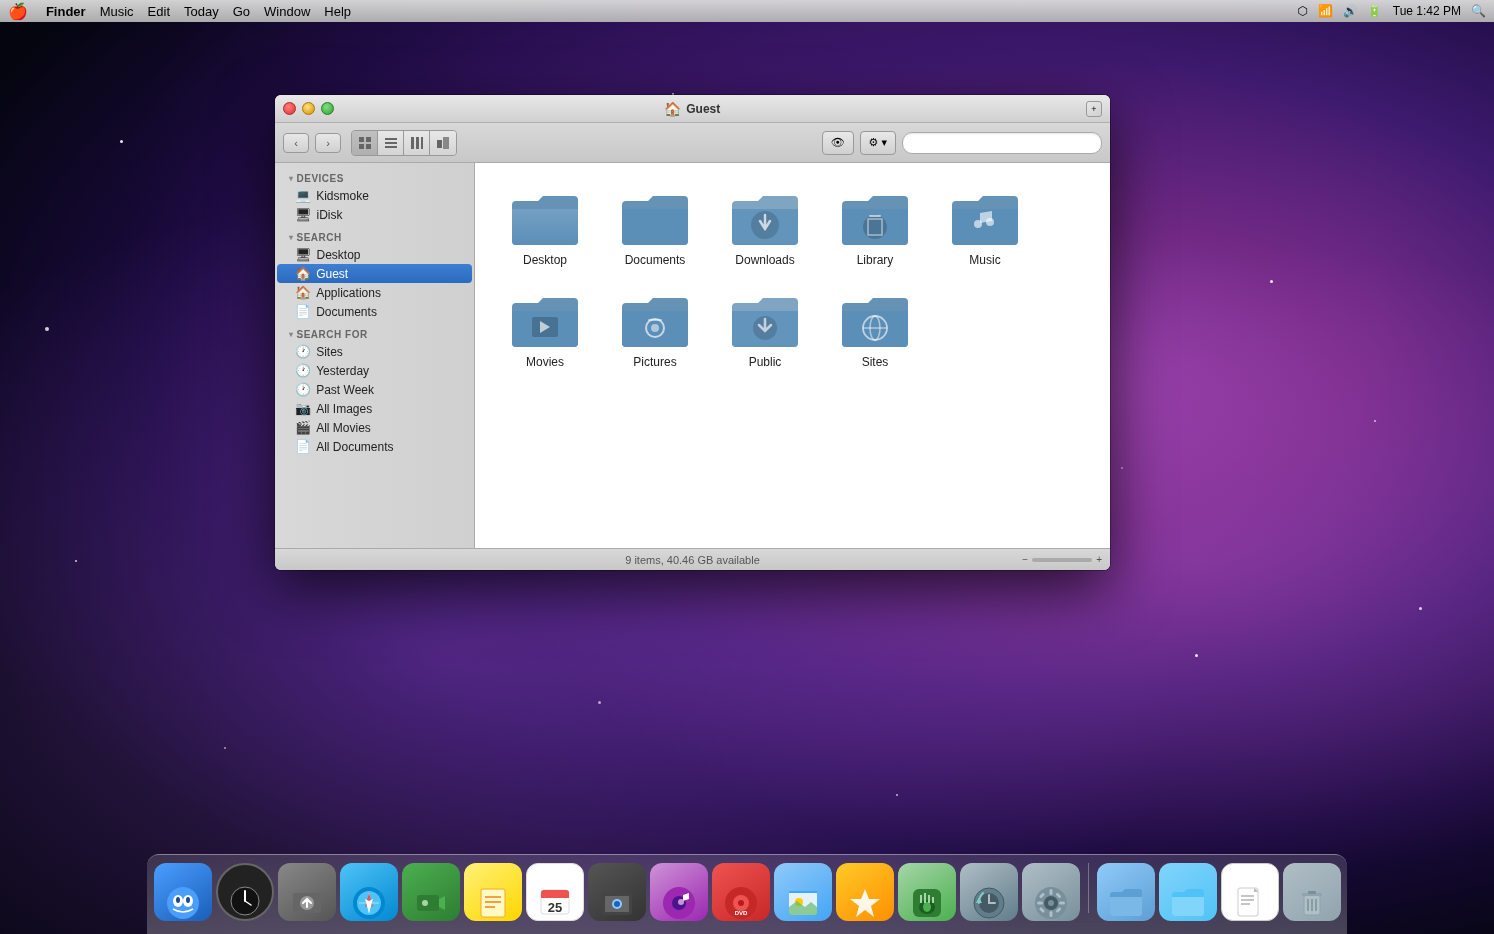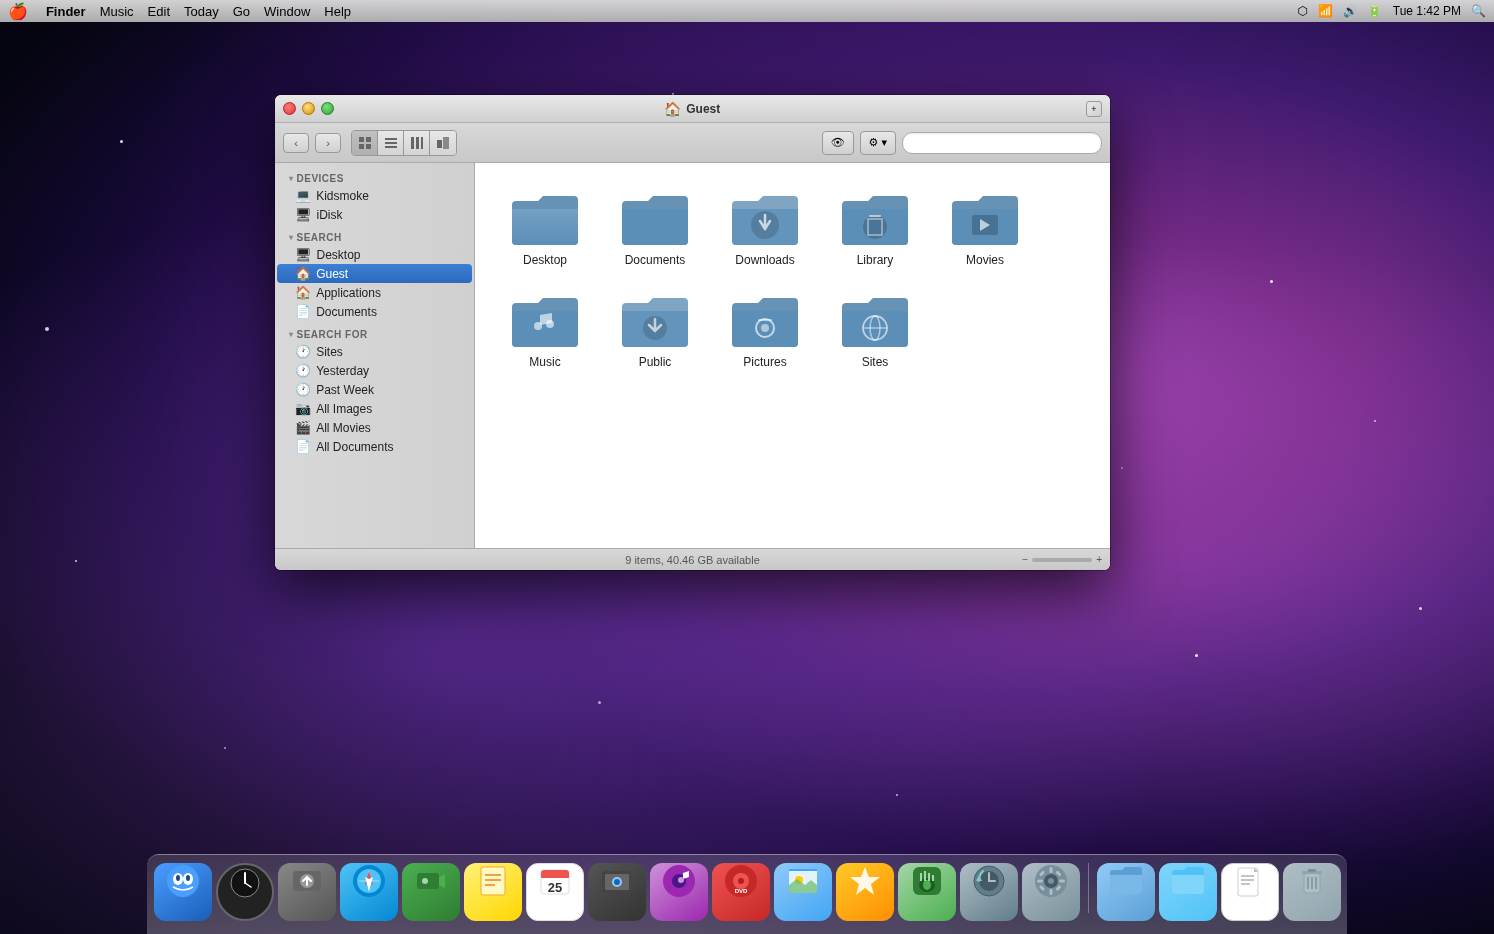--- a/index.html
+++ b/index.html
@@ -361,21 +361,21 @@
       display: flex;
       flex-direction: column;
       align-items: center;
       cursor: pointer;
     }
     .dock-icon {
       width: 58px;
       height: 58px;
       border-radius: 12px;
       display: flex;
-      align-items: flex-start;
+      align-items: flex-end;
       justify-content: center;
       font-size: 32px;
       background: linear-gradient(145deg, #667eea, #764ba2);
       transition: transform 0.1s;
     }
 
     
     .dock-finder { background: linear-gradient(145deg, #4a9eff, #1a5eb8); }
     .dock-migrate { background: linear-gradient(145deg, #888, #555); }
     .dock-safari { background: linear-gradient(145deg, #4fc3f7, #0288d1); }
@@ -631,66 +631,66 @@
         </div>
         <span class="file-label">Library</span>
       </div>
 
       <div class="file-item">
         <div class="folder-icon">
           <svg viewBox="0 0 70 58" xmlns="http://www.w3.org/2000/svg">
             <path d="M2 14 Q2 10 6 10 L28 10 L33 5 L64 5 Q68 5 68 9 L68 50 Q68 54 64 54 L6 54 Q2 54 2 50 Z" fill="#4a7fa8" opacity="0.85"></path>
             <path d="M2 18 L68 18 L68 50 Q68 54 64 54 L6 54 Q2 54 2 50 Z" fill="#5a8fb8" opacity="0.9"></path>
 
-            <rect x="22" y="24" width="26" height="20" rx="2" fill="rgba(0,0,0,0.2)"></rect>
-            <polygon points="30,28 40,34 30,40" fill="rgba(255,255,255,0.65)"></polygon>
+            <path d="M30 22 L42 20 L42 30 L30 32 Z" fill="rgba(255,255,255,0.6)"></path>
+            <circle cx="28" cy="33" r="4" fill="rgba(255,255,255,0.6)"></circle>
+            <circle cx="40" cy="31" r="4" fill="rgba(255,255,255,0.6)"></circle>
           </svg>
         </div>
-        <span class="file-label">Movies</span>
+        <span class="file-label">Music</span>
       </div>
 
       <div class="file-item">
         <div class="folder-icon">
           <svg viewBox="0 0 70 58" xmlns="http://www.w3.org/2000/svg">
             <path d="M2 14 Q2 10 6 10 L28 10 L33 5 L64 5 Q68 5 68 9 L68 50 Q68 54 64 54 L6 54 Q2 54 2 50 Z" fill="#4a7fa8" opacity="0.85"></path>
             <path d="M2 18 L68 18 L68 50 Q68 54 64 54 L6 54 Q2 54 2 50 Z" fill="#5a8fb8" opacity="0.9"></path>
 
-            <path d="M30 22 L42 20 L42 30 L30 32 Z" fill="rgba(255,255,255,0.6)"></path>
-            <circle cx="28" cy="33" r="4" fill="rgba(255,255,255,0.6)"></circle>
-            <circle cx="40" cy="31" r="4" fill="rgba(255,255,255,0.6)"></circle>
+            <rect x="22" y="24" width="26" height="20" rx="2" fill="rgba(0,0,0,0.2)"></rect>
+            <polygon points="30,28 40,34 30,40" fill="rgba(255,255,255,0.65)"></polygon>
           </svg>
         </div>
-        <span class="file-label">Music</span>
+        <span class="file-label">Movies</span>
+      </div>
+
+      <div class="file-item">
+        <div class="folder-icon">
+          <svg viewBox="0 0 70 58" xmlns="http://www.w3.org/2000/svg">
+            <path d="M2 14 Q2 10 6 10 L28 10 L33 5 L64 5 Q68 5 68 9 L68 50 Q68 54 64 54 L6 54 Q2 54 2 50 Z" fill="#4a7fa8" opacity="0.85"></path>
+            <path d="M2 18 L68 18 L68 50 Q68 54 64 54 L6 54 Q2 54 2 50 Z" fill="#5a8fb8" opacity="0.9"></path>
+
+            <circle cx="35" cy="35" r="9" fill="none" stroke="rgba(255,255,255,0.65)" stroke-width="2"></circle>
+            <circle cx="35" cy="35" r="4" fill="rgba(255,255,255,0.5)"></circle>
+            <rect x="28" y="26" width="14" height="2" rx="1" fill="rgba(255,255,255,0.5)"></rect>
+          </svg>
+        </div>
+        <span class="file-label">Pictures</span>
       </div>
 
       <div class="file-item">
         <div class="folder-icon">
           <svg viewBox="0 0 70 58" xmlns="http://www.w3.org/2000/svg">
             <path d="M2 14 Q2 10 6 10 L28 10 L33 5 L64 5 Q68 5 68 9 L68 50 Q68 54 64 54 L6 54 Q2 54 2 50 Z" fill="#4a7fa8" opacity="0.7"></path>
             <path d="M2 18 L68 18 L68 50 Q68 54 64 54 L6 54 Q2 54 2 50 Z" fill="#5a8fb8" opacity="0.75"></path>
 
             <circle cx="35" cy="35" r="12" fill="rgba(0,0,0,0.15)"></circle>
             <path d="M29 32 L35 38 L41 32 M35 38 L35 26" stroke="rgba(255,255,255,0.65)" stroke-width="2.5" fill="none" stroke-linecap="round"></path>
           </svg>
         </div>
         <span class="file-label">Public</span>
-      </div>
-
-      <div class="file-item">
-        <div class="folder-icon">
-          <svg viewBox="0 0 70 58" xmlns="http://www.w3.org/2000/svg">
-            <path d="M2 14 Q2 10 6 10 L28 10 L33 5 L64 5 Q68 5 68 9 L68 50 Q68 54 64 54 L6 54 Q2 54 2 50 Z" fill="#4a7fa8" opacity="0.85"></path>
-            <path d="M2 18 L68 18 L68 50 Q68 54 64 54 L6 54 Q2 54 2 50 Z" fill="#5a8fb8" opacity="0.9"></path>
-
-            <circle cx="35" cy="35" r="9" fill="none" stroke="rgba(255,255,255,0.65)" stroke-width="2"></circle>
-            <circle cx="35" cy="35" r="4" fill="rgba(255,255,255,0.5)"></circle>
-            <rect x="28" y="26" width="14" height="2" rx="1" fill="rgba(255,255,255,0.5)"></rect>
-          </svg>
-        </div>
-        <span class="file-label">Pictures</span>
       </div>
 
       <div class="file-item">
         <div class="folder-icon">
           <svg viewBox="0 0 70 58" xmlns="http://www.w3.org/2000/svg">
             <path d="M2 14 Q2 10 6 10 L28 10 L33 5 L64 5 Q68 5 68 9 L68 50 Q68 54 64 54 L6 54 Q2 54 2 50 Z" fill="#4a7fa8" opacity="0.85"></path>
             <path d="M2 18 L68 18 L68 50 Q68 54 64 54 L6 54 Q2 54 2 50 Z" fill="#5a8fb8" opacity="0.9"></path>
 
             <circle cx="35" cy="35" r="12" fill="none" stroke="rgba(255,255,255,0.6)" stroke-width="1.8"></circle>
             <ellipse cx="35" cy="35" rx="5" ry="12" fill="none" stroke="rgba(255,255,255,0.5)" stroke-width="1.5"></ellipse>

